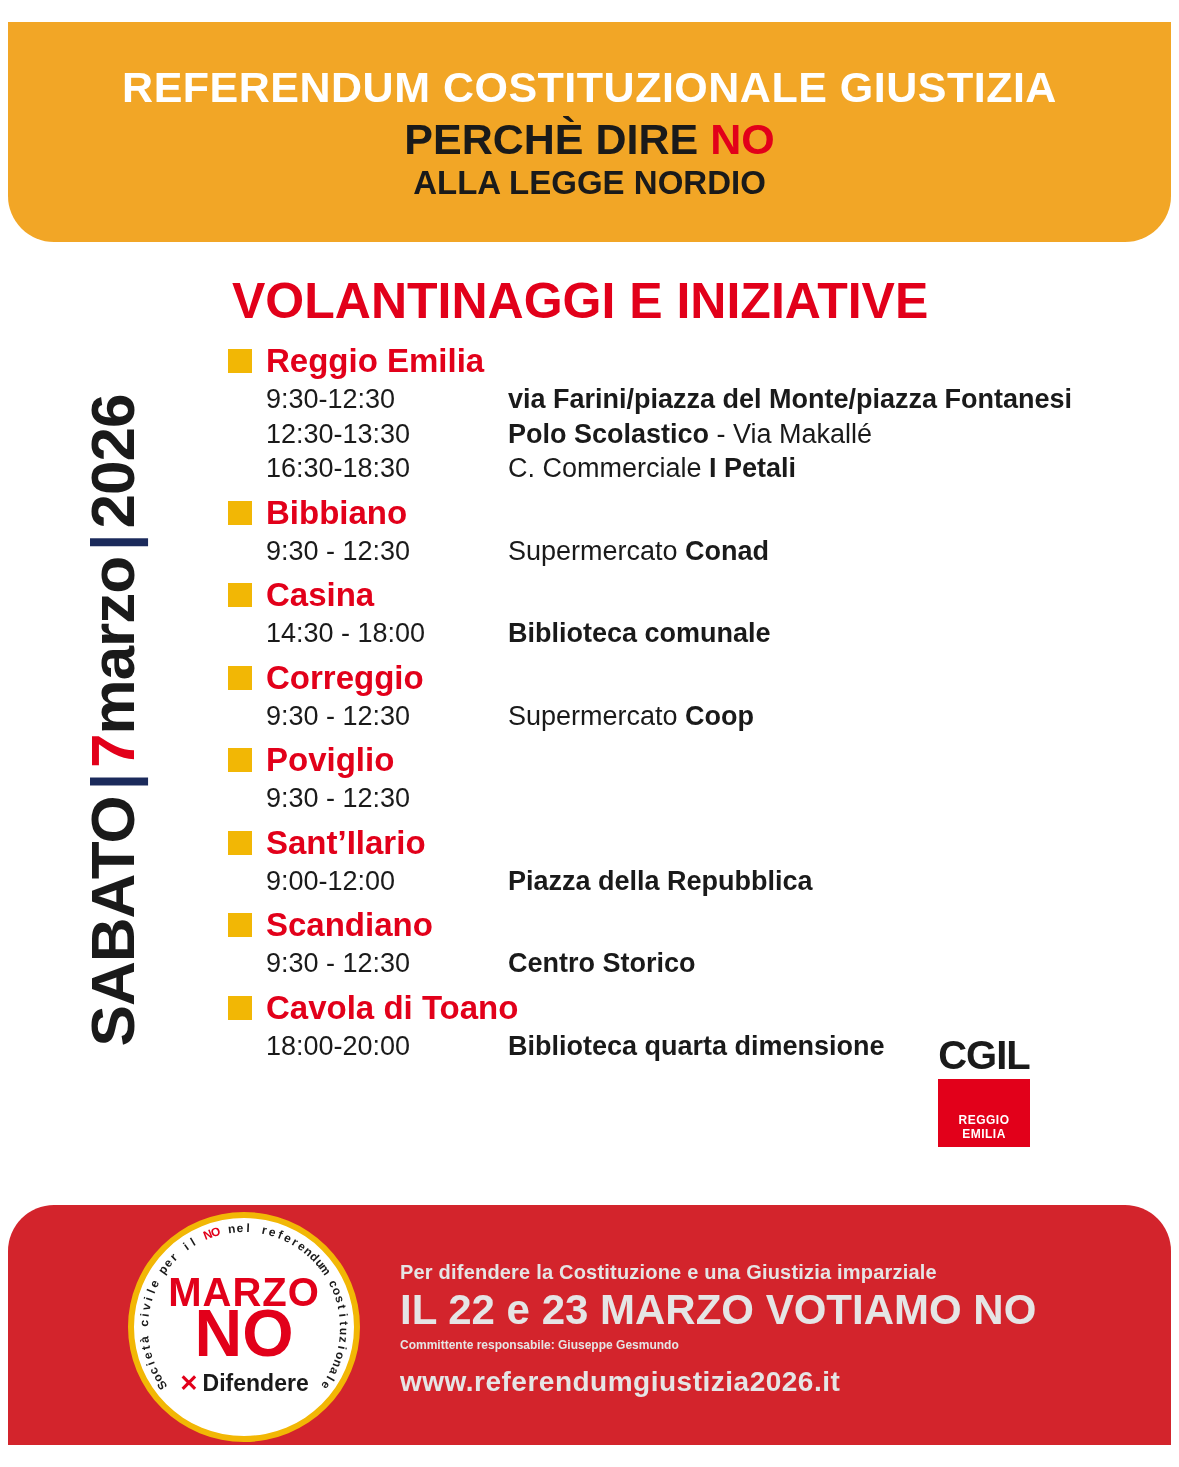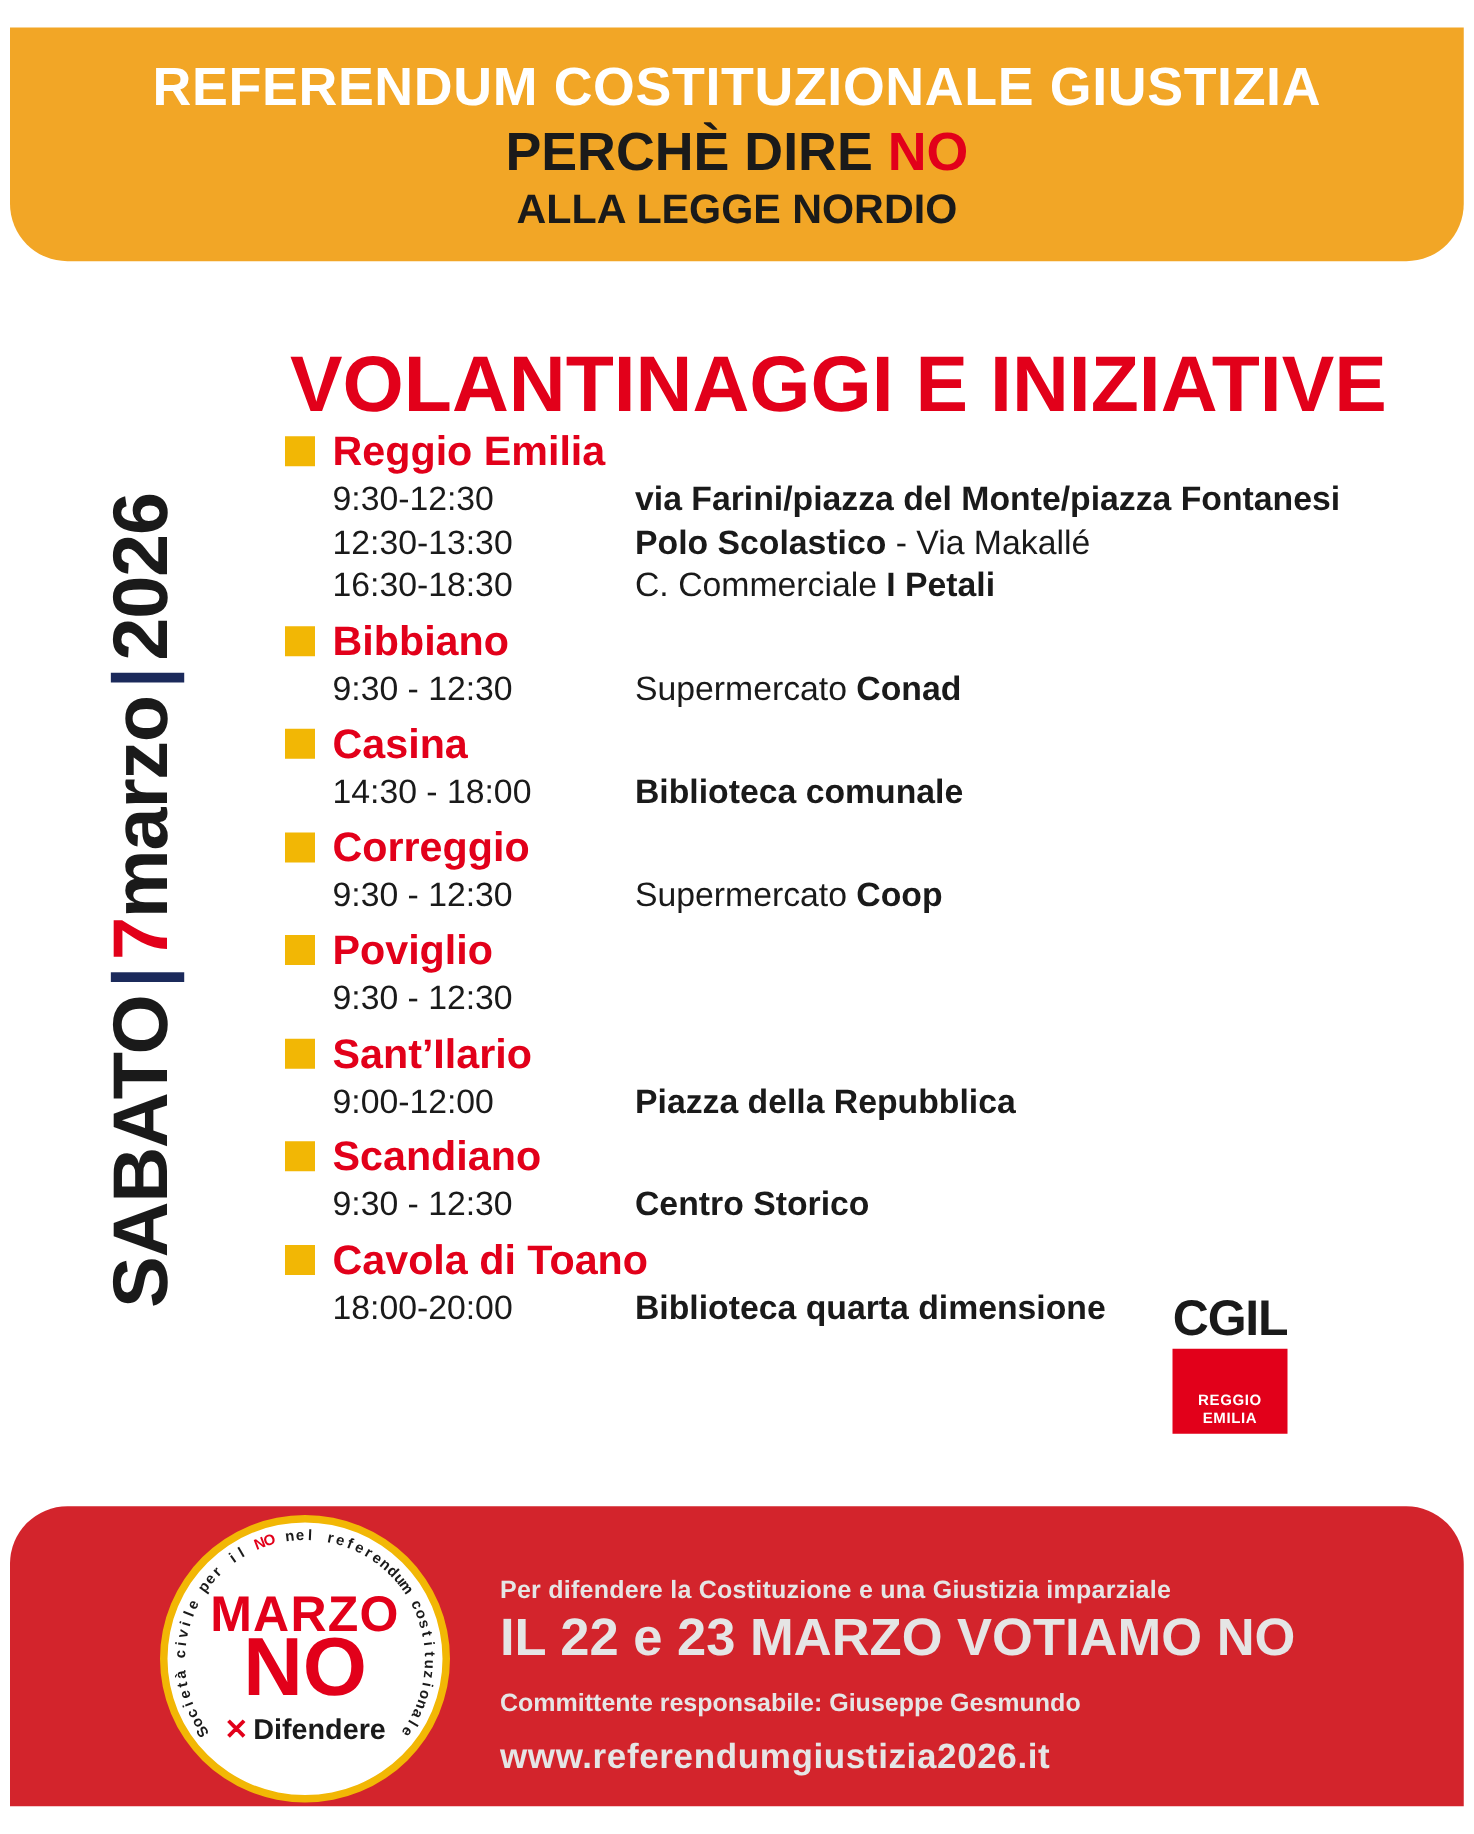--- a/index.html
+++ b/index.html
@@ -12,21 +12,21 @@
   .poster {
     position: relative;
     width: 1179px; height: 1467px;
     background: #ffffff;
   }
 
   
   .header {
     position: absolute;
     left: 8px; top: 22px;
-    width: 1163px; height: 187px;
+    width: 1163px; height: 220px;
     background: #F2A626;
     border-radius: 0 0 46px 46px;
     display: flex;
     flex-direction: column;
     align-items: center;
     justify-content: center;
     padding-top: 4px;
   }
   .hdr-line1 {
     color: #ffffff;
@@ -74,21 +74,21 @@
     align-items: baseline;
     gap: 0px;
   }
   .vdate-sep { color: #1B2A5B; padding: 0 6px; }
   .vdate-day { color: #E2001A; }
 
   
   .main-title {
     position: absolute;
     left: 232px; top: 272px;
-    font-size: 63px;
+    font-size: 50px;
     font-weight: bold;
     color: #E2001A;
     letter-spacing: 0px;
   }
 
   
   .list {
     position: absolute;
     left: 228px; top: 342px;
     width: 900px;
@@ -179,23 +179,23 @@
     letter-spacing: 0.2px;
   }
   .ft-big {
     font-size: 42px;
     font-weight: bold;
     letter-spacing: 0px;
     margin-top: 4px;
     line-height: 1.05;
   }
   .ft-comm {
-    font-size: 20px;
-    font-weight: bold;
-    margin-top: 20px;
+    font-size: 12px;
+    font-weight: bold;
+    margin-top: 6px;
   }
   .ft-url {
     font-size: 28px;
     font-weight: bold;
     margin-top: 14px;
     letter-spacing: 0.5px;
   }
 
   
   .badge {

